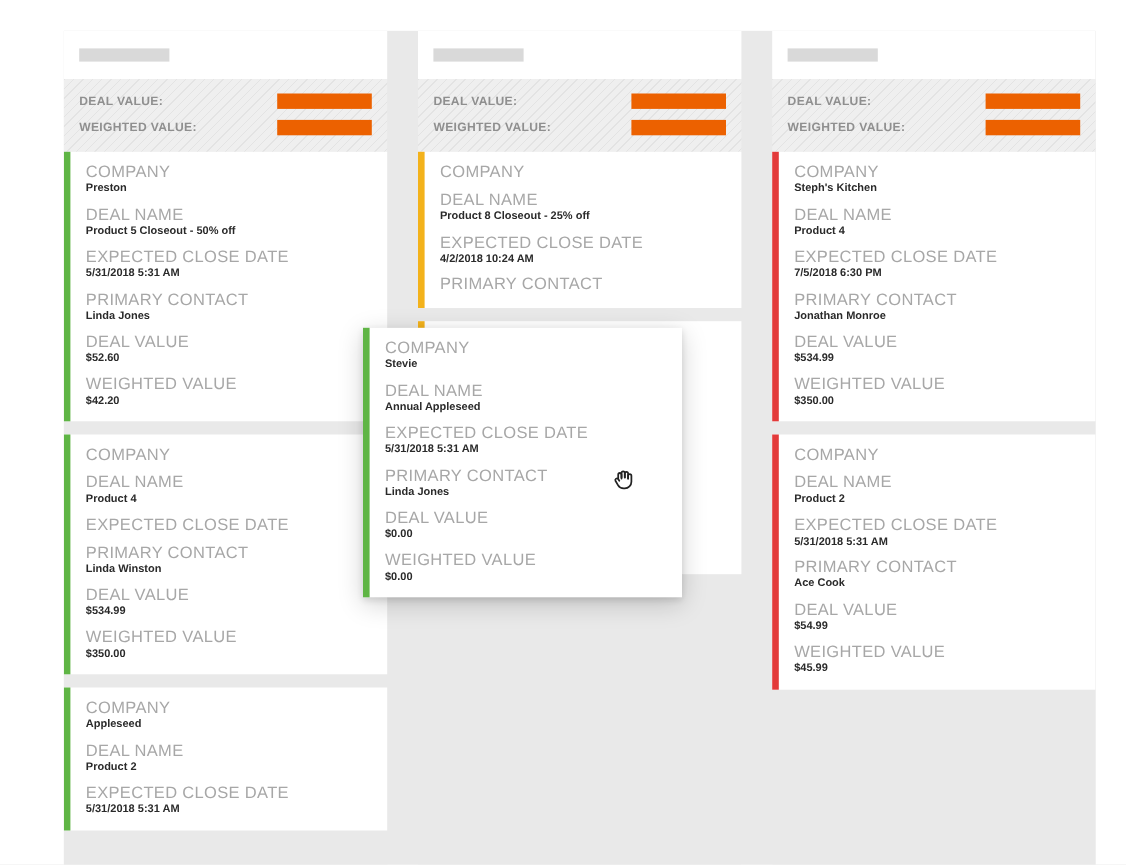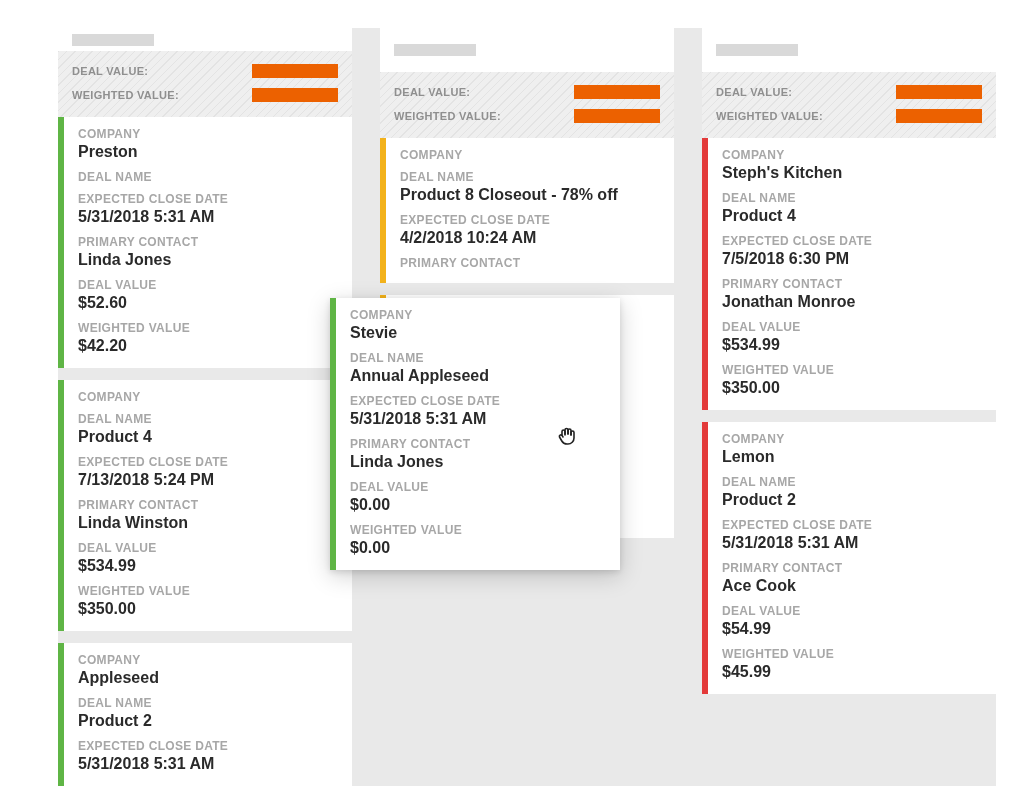--- a/index.html
+++ b/index.html
@@ -69,27 +69,27 @@
   .card {
     background: #fff;
     border-left: 6px solid #ccc;
     padding: 10px 14px 12px 14px;
   }
   .card.green  { border-left-color: #5fb545; }
   .card.yellow { border-left-color: #f3b21b; }
   .card.red    { border-left-color: #e33a3a; }
   .field + .field { margin-top: 8px; }
   .flabel {
-    font-size: 12px;
-    font-weight: 700;
+    font-size: 15px;
+    font-weight: 400;
     color: #a7a7a7;
     letter-spacing: .3px;
   }
   .fval {
-    font-size: 16px;
+    font-size: 10px;
     font-weight: 700;
     color: #2a2a2a;
     line-height: 1.25;
     margin-top: 1px;
   }
   .floating {
     position: absolute;
     left: 330px;
     top: 298px;
     width: 290px;
@@ -129,20 +129,21 @@
         </div>
     </div>
     <div class="cards">
       <div class="card green">
         <div class="field">
             <div class="flabel">COMPANY</div>
             <div class="fval">Preston</div>
           </div>
         <div class="field">
             <div class="flabel">DEAL NAME</div>
+            <div class="fval">Product 5 Closeout - 50% off</div>
           </div>
         <div class="field">
             <div class="flabel">EXPECTED CLOSE DATE</div>
             <div class="fval">5/31/2018 5:31 AM</div>
           </div>
         <div class="field">
             <div class="flabel">PRIMARY CONTACT</div>
             <div class="fval">Linda Jones</div>
           </div>
         <div class="field">
@@ -157,21 +158,20 @@
       <div class="card green">
         <div class="field">
             <div class="flabel">COMPANY</div>
           </div>
         <div class="field">
             <div class="flabel">DEAL NAME</div>
             <div class="fval">Product 4</div>
           </div>
         <div class="field">
             <div class="flabel">EXPECTED CLOSE DATE</div>
-            <div class="fval">7/13/2018 5:24 PM</div>
           </div>
         <div class="field">
             <div class="flabel">PRIMARY CONTACT</div>
             <div class="fval">Linda Winston</div>
           </div>
         <div class="field">
             <div class="flabel">DEAL VALUE</div>
             <div class="fval">$534.99</div>
           </div>
         <div class="field">
@@ -210,21 +210,21 @@
           <span class="bar"></span>
         </div>
     </div>
     <div class="cards">
       <div class="card yellow">
         <div class="field">
             <div class="flabel">COMPANY</div>
           </div>
         <div class="field">
             <div class="flabel">DEAL NAME</div>
-            <div class="fval">Product 8 Closeout - 78% off</div>
+            <div class="fval">Product 8 Closeout - 25% off</div>
           </div>
         <div class="field">
             <div class="flabel">EXPECTED CLOSE DATE</div>
             <div class="fval">4/2/2018 10:24 AM</div>
           </div>
         <div class="field">
             <div class="flabel">PRIMARY CONTACT</div>
             <div class="fval"></div>
           </div>
       </div>
@@ -282,21 +282,20 @@
             <div class="fval">$534.99</div>
           </div>
         <div class="field">
             <div class="flabel">WEIGHTED VALUE</div>
             <div class="fval">$350.00</div>
           </div>
       </div>
       <div class="card red">
         <div class="field">
             <div class="flabel">COMPANY</div>
-            <div class="fval">Lemon</div>
           </div>
         <div class="field">
             <div class="flabel">DEAL NAME</div>
             <div class="fval">Product 2</div>
           </div>
         <div class="field">
             <div class="flabel">EXPECTED CLOSE DATE</div>
             <div class="fval">5/31/2018 5:31 AM</div>
           </div>
         <div class="field">

